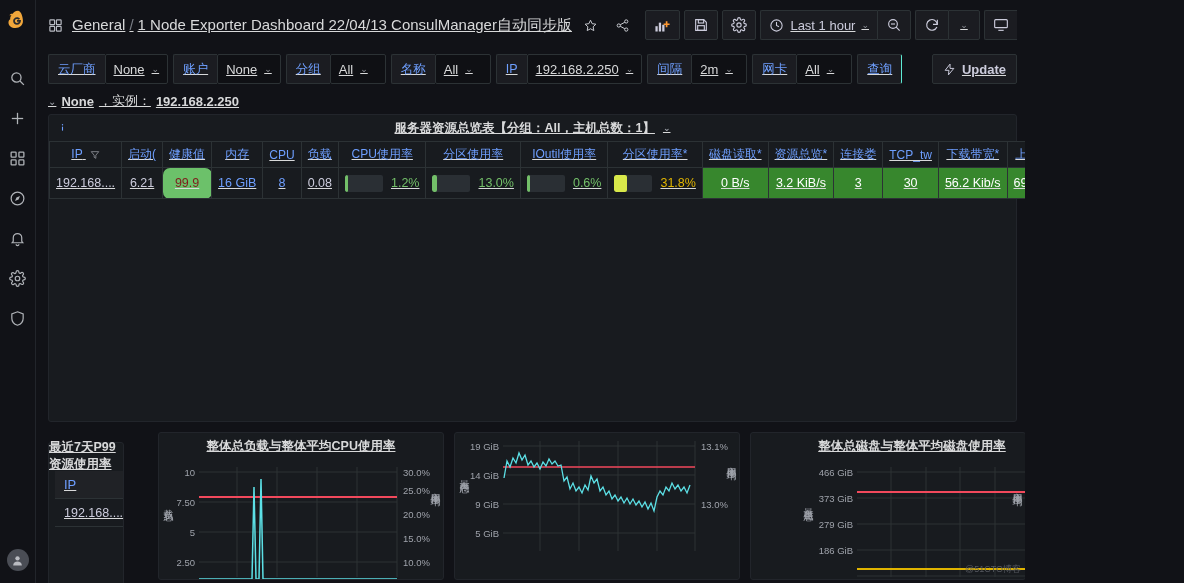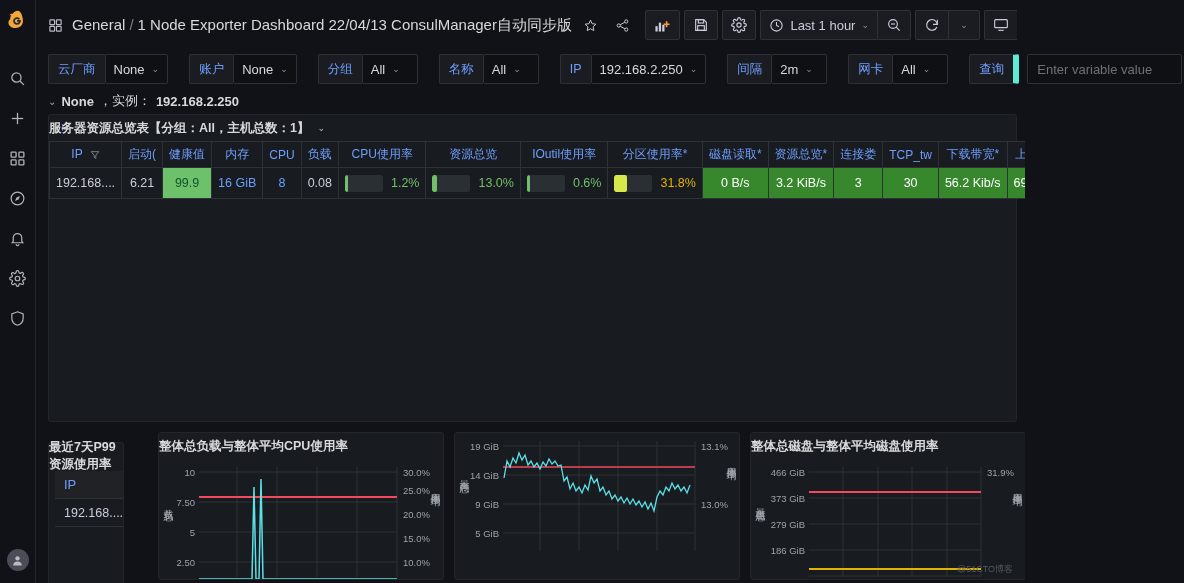--- a/index.html
+++ b/index.html
@@ -3,21 +3,21 @@
 <meta charset="utf-8">
 <style>
   * { box-sizing: border-box; margin: 0; padding: 0; }
   html, body {
     width: 1184px; height: 583px;
     background: #111217;
     font-family: "Liberation Sans", "DejaVu Sans", sans-serif;
     overflow: hidden;
     color: #d8d9da;
   }
-  #app { position: relative; width: 1025px; height: 583px; display: flex; }
+  #app { position: relative; width: 1025px; height: 583px; display: flex; text-decoration: underline; }
 
   
   .navrail {
     width: 36px; height: 583px;
     background: #111217;
     border-right: 1px solid #22252b;
     display: flex; flex-direction: column; align-items: center;
     flex: 0 0 36px;
   }
   .nav-logo { width: 36px; height: 40px; display: flex; align-items: center; justify-content: center; }
@@ -65,29 +65,29 @@
   .tb-group .tb-btn:first-child { border-radius: 2px 0 0 2px; }
   .tb-group .tb-btn:last-child { border-radius: 0 2px 2px 0; border-right-width: 1px; }
   .tb-time-label { font-size: 13px; color: #ccccdc; white-space: nowrap; }
 
   
   .varbar {
     flex: 0 0 38px; height: 38px;
     display: flex; align-items: center; gap: 0;
     padding: 0 8px 0 12px;
   }
-  .var { display: flex; align-items: center; margin-right: 21px; }
+  .var { display: flex; align-items: center; margin-right: 5px; }
   .var-label {
     height: 30px; padding: 0 9px;
     background: #1b1c21; border: 1px solid #2c3235;
     border-radius: 2px 0 0 2px; border-right: none;
     display: flex; align-items: center;
     font-size: 12.5px; color: #6e9fff; white-space: nowrap;
   }
-  .var-label.solo { border-radius: 2px; border-right: 6px solid #5eead4; }
+  .var-label.solo { border-radius: 2px; border-right: 1px solid #5eead4; }
   .var-value {
     height: 30px; min-width: 56px; padding: 0 8px;
     background: #0f1014; border: 1px solid #2c3235; border-radius: 2px;
     display: flex; align-items: center; gap: 7px;
     font-size: 13px; color: #d8d9da; cursor: pointer; white-space: nowrap;
   }
   .caret { color: #8e9097; font-size: 9px; line-height: 1; }
   .var-input {
     height: 30px; width: 155px; padding: 0 9px;
     background: #0f1014; border: 1px solid #2c3235; border-radius: 2px;
@@ -111,21 +111,21 @@
     font-size: 13px; color: #d8d9da; cursor: pointer; font-weight: 500;
   }
   .rowheader .chev { color: #9fa3ab; font-size: 10px; }
 
   
   .panel {
     background: #181b1f; border: 1px solid #22252b; border-radius: 3px;
     display: flex; flex-direction: column; position: relative;
   }
   .panel-title {
-    height: 26px; display:flex; align-items:center; 
+    height: 26px; display:flex; align-items:center; justify-content:center;
     font-size: 12.5px; font-weight: bold; color: #d8d9da; position: relative;
   }
   .panel-title .menu-caret { margin-left: 8px; color: #9fa3ab; font-size: 9px; }
   .panel-info {
     position: absolute; left: 6px; top: 5px; width: 14px; height: 14px;
     display:flex;align-items:center;justify-content:center;
     color:#6e9fff; font-size: 11px; cursor: pointer;
   }
   .table-panel { height: 308px; margin-bottom: 10px; }
 
@@ -142,36 +142,36 @@
     height: 30px; padding: 0 6px; font-size: 12.5px; text-align: center;
     border-right: 1px solid #2c3235; border-bottom: 1px solid #2c3235;
     white-space: nowrap; overflow: hidden;
   }
   table.gt td:first-child { border-left: 1px solid #2c3235; }
   .c-blue { color: #6e9fff; }
   .c-white { color: #ccccdc; }
   .c-green-txt { color: #73bf69; }
   .c-yellow-txt { color: #e0b400; }
   .cell-greenbg { background: #37872d; color: #ffffff; }
-  .cell-lightgreen { background: #6cc16a; color: #14532d; font-weight: 500; }
+  .cell-lightgreen { background: #6cc16a; color: #7f1d1d; font-weight: 500; border-radius: 7px; }
   .gaugecell { display: flex; align-items: center; gap: 8px; justify-content: flex-start; height: 30px; }
   .gaugetrack {
     width: 38px; height: 17px; background: #2a2f34; border-radius: 2px;
     position: relative; overflow: hidden; flex: 0 0 38px;
   }
   .gaugefill { position: absolute; left:0; top:0; bottom:0; border-radius: 2px; }
   .gaugeval { flex: 1 1 auto; text-align: right; font-size: 12.5px; }
   .filter-ico { display:inline-block; vertical-align: -2px; margin-left: 4px; }
 
   
   .panelrow { display: flex; gap: 10px; }
   .p1 { width: 286px; margin-top: 10px; }
   .p2 { width: 286px; margin-left: 24px; }
   .p3 { width: 286px; }
-  .p4 { width: 276px; }
+  .p4 { width: 276px; padding-left: 48px; }
   .bottom-panel { height: 148px; }
 
   
   .mini-table { margin: 2px 0 0 6px; }
   .mini-table .mth {
     width: 68px; height: 28px; background: #202226;
     border-bottom: 1px solid #2c3235;
     display:flex; align-items:center; padding-left: 9px;
     font-size: 13px; color: #6e9fff;
   }
@@ -183,21 +183,21 @@
   }
 
   
   .chartwrap { position: relative; flex: 1 1 auto; }
   .chartwrap svg { display: block; }
   .axis-unit-l, .axis-unit-r {
     position: absolute; font-size: 10px; color: #9fa3ab;
     writing-mode: vertical-rl; text-orientation: upright; letter-spacing: -1px;
   }
   .watermark {
-    position: absolute; right: 12px; bottom: 3px;
+    position: absolute; right: 4px; bottom: 3px;
     font-size: 9px; color: #55585f; pointer-events: none;
   }
 </style>
 </head>
 <body>
 
 <div id="app">
 
   <div class="navrail">
     <div class="nav-logo">
@@ -392,21 +392,20 @@
       </div>
       <div class="var">
         <div class="var-label">网卡</div>
         <div class="var-value">
           <span>All</span>
           <span class="caret">⌄</span>
         </div>
       </div>
       <div class="var">
         <div class="var-label solo" style="border-radius:2px;margin-right:8px;">查询</div>
-        <input class="var-input" type="text" value="" placeholder="Enter variable value" style="">
       </div>
 
       <div class="varbar-right">
         <div class="vb-btn">
           <span style="display:flex">
             <svg width="13" height="13" viewBox="0 0 24 24" fill="none" stroke="#ccccdc" stroke-width="1.8">
               <polygon points="13,2 4,13.5 11,13.5 10,22 20,10 13,10"></polygon>
             </svg>
           </span>
           <span>Update</span>
@@ -447,21 +446,21 @@
                     <polygon points="3,4 21,4 14,12.5 14,20 10,17.5 10,12.5"></polygon>
                   </svg>
                 </span>
               </th>
               <th style="width:48px">启动(</th>
               <th style="width:46px">健康值</th>
               <th style="width:50px">内存</th>
               <th style="width:40px">CPU</th>
               <th style="width:44px">负载</th>
               <th style="width:84px">CPU使用率</th>
-              <th style="width:84px">资源总览</th>
+              <th style="width:84px">分区使用率</th>
               <th style="width:84px">IOutil使用率</th>
               <th style="width:84px">分区使用率*</th>
               <th style="width:68px">磁盘读取*</th>
               <th style="width:68px">资源总览*</th>
               <th style="width:44px">连接娄</th>
               <th style="width:52px">TCP_tw</th>
               <th style="width:70px">下载带宽*</th>
               <th style="width:70px">上传带宽*</th>
             </tr>
           </thead>

